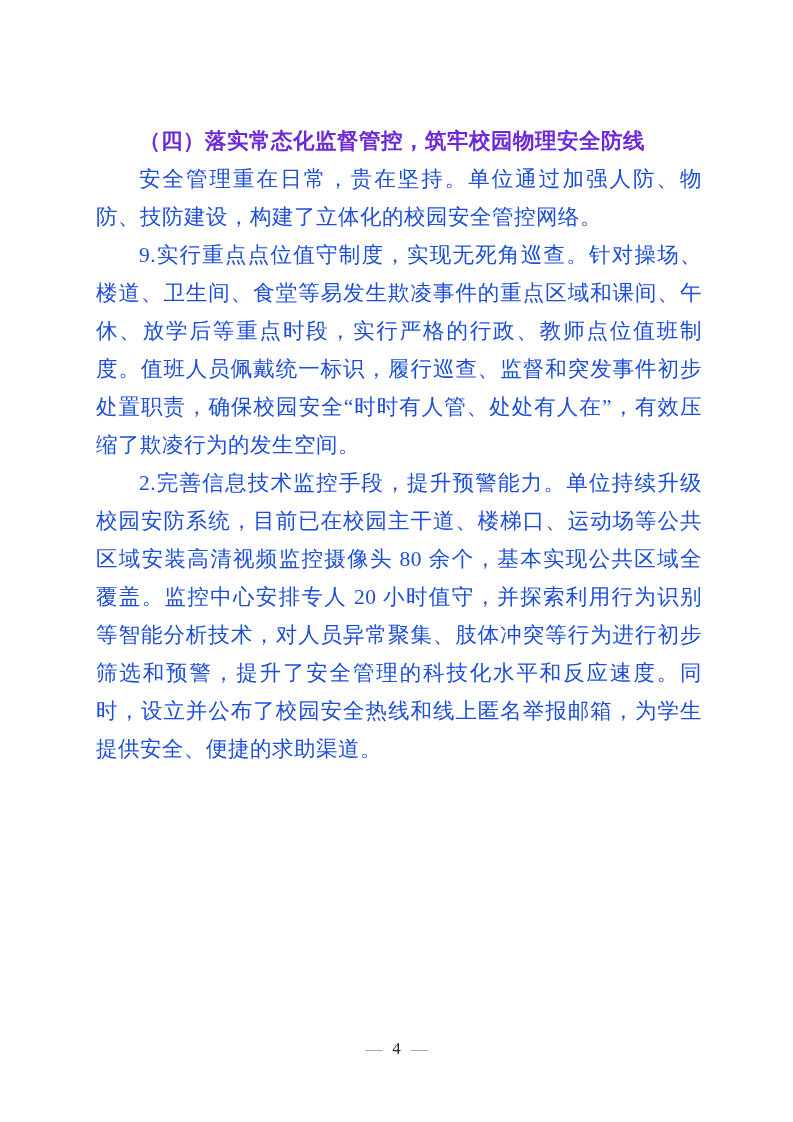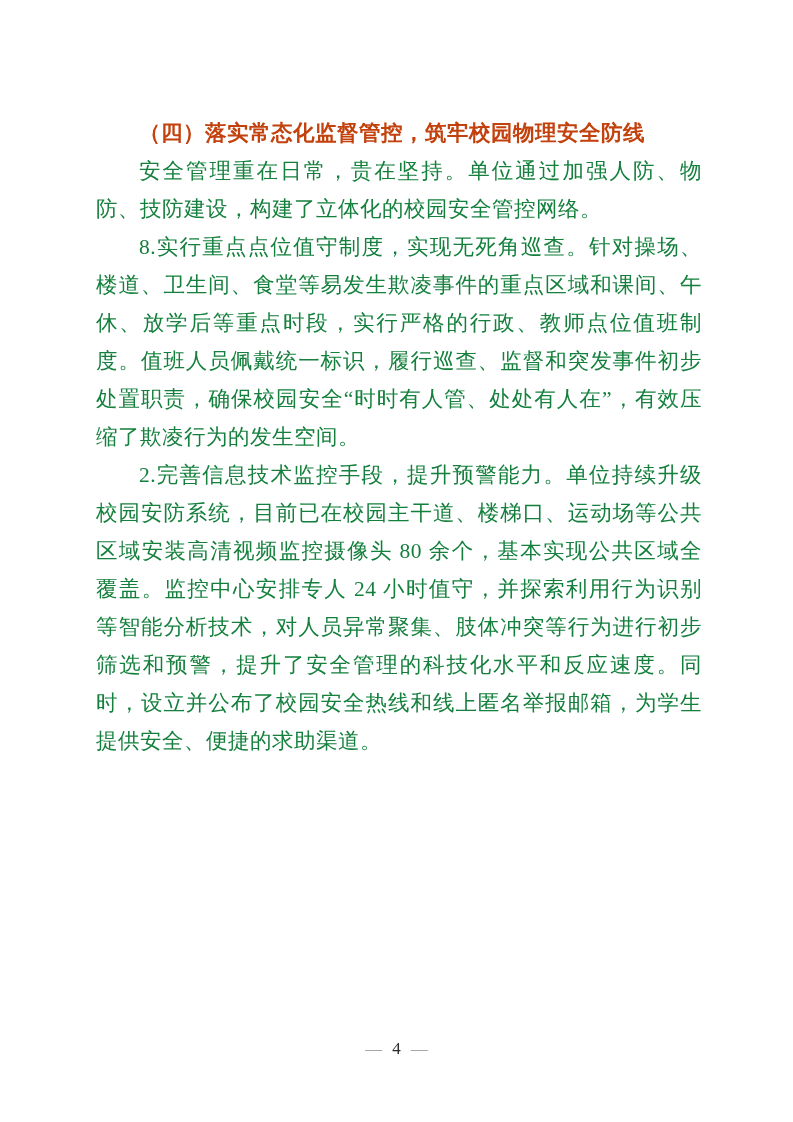--- a/index.html
+++ b/index.html
@@ -25,30 +25,31 @@
     position: absolute;
     left: 96px;
     top: 114px;
     width: 606px;
   }
   .content p {
     margin: 0;
     padding: 0;
     font-size: 21.5px;
     line-height: 38px;
-    color: #15803d;
+    color: #1d4ed8;
     text-align: justify;
     text-justify: inter-ideograph;
     text-indent: 2em;
     letter-spacing: 0.5px;
     word-break: break-all;
   }
   .content p.heading {
     font-weight: bold;
-    color: #c2410c;
+    color: #6d28d9;
+    margin-top: 8px;
   }
   .footer {
     position: absolute;
     left: 0;
     top: 1038px;
     width: 793px;
     text-align: center;
     font-size: 17px;
     line-height: 22px;
     color: #333333;
@@ -64,23 +65,23 @@
 </head>
 <body>
 
 <div class="page">
 
   <div class="content">
     <p class="heading">（四）落实常态化监督管控，筑牢校园物理安全防线</p>
 
     <p>安全管理重在日常，贵在坚持。单位通过加强人防、物防、技防建设，构建了立体化的校园安全管控网络。</p>
 
-    <p>8.实行重点点位值守制度，实现无死角巡查。针对操场、楼道、卫生间、食堂等易发生欺凌事件的重点区域和课间、午休、放学后等重点时段，实行严格的行政、教师点位值班制度。值班人员佩戴统一标识，履行巡查、监督和突发事件初步处置职责，确保校园安全“时时有人管、处处有人在”，有效压缩了欺凌行为的发生空间。</p>
+    <p>9.实行重点点位值守制度，实现无死角巡查。针对操场、楼道、卫生间、食堂等易发生欺凌事件的重点区域和课间、午休、放学后等重点时段，实行严格的行政、教师点位值班制度。值班人员佩戴统一标识，履行巡查、监督和突发事件初步处置职责，确保校园安全“时时有人管、处处有人在”，有效压缩了欺凌行为的发生空间。</p>
 
-    <p>2.完善信息技术监控手段，提升预警能力。单位持续升级校园安防系统，目前已在校园主干道、楼梯口、运动场等公共区域安装高清视频监控摄像头 80 余个，基本实现公共区域全覆盖。监控中心安排专人 24 小时值守，并探索利用行为识别等智能分析技术，对人员异常聚集、肢体冲突等行为进行初步筛选和预警，提升了安全管理的科技化水平和反应速度。同时，设立并公布了校园安全热线和线上匿名举报邮箱，为学生提供安全、便捷的求助渠道。</p>
+    <p>2.完善信息技术监控手段，提升预警能力。单位持续升级校园安防系统，目前已在校园主干道、楼梯口、运动场等公共区域安装高清视频监控摄像头 80 余个，基本实现公共区域全覆盖。监控中心安排专人 20 小时值守，并探索利用行为识别等智能分析技术，对人员异常聚集、肢体冲突等行为进行初步筛选和预警，提升了安全管理的科技化水平和反应速度。同时，设立并公布了校园安全热线和线上匿名举报邮箱，为学生提供安全、便捷的求助渠道。</p>
 
   </div>
 
   <div class="footer">
     <span class="dash">—</span><span class="num">4</span><span class="dash">—</span>
   </div>
 
 </div>
 
 </body></html>

